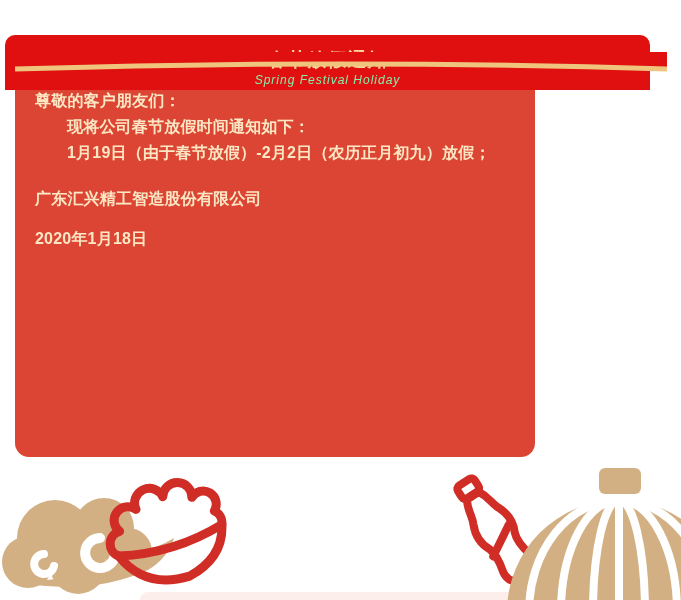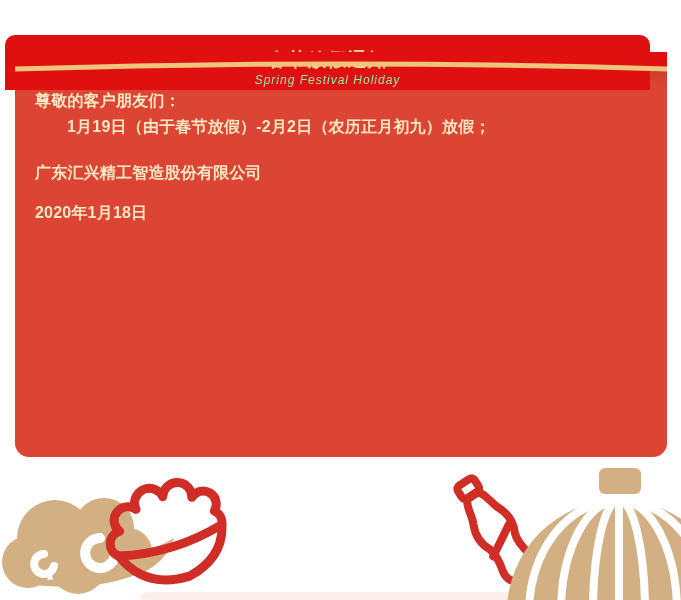--- a/index.html
+++ b/index.html
@@ -1,21 +1,21 @@
 <!DOCTYPE html>
 <html><head>
 <meta charset="utf-8">
 <style>
   html,body{margin:0;padding:0;background:#ffffff;}
   body{width:681px;height:600px;overflow:hidden;position:relative;
        font-family:"Liberation Sans","DejaVu Sans",sans-serif;}
   .poster{position:absolute;inset:0;width:681px;height:600px;background:#ffffff;}
 
   
-  .card{position:absolute;left:15px;top:62px;width:652px;height:395px;
+  .card{position:absolute;left:15px;top:62px;width:520px;height:395px;
         background:linear-gradient(180deg,#bd3b29 0px,#dc4533 24px,#dc4533 100%);
         border-radius:8px 8px 14px 14px;box-sizing:border-box;
         padding:26px 14px 0 20px;}
   .card .text{color:#fbe7c4;font-size:16px;line-height:26px;font-weight:700;
               letter-spacing:.2px;}
   .card p{margin:0;}
   .indent{text-indent:2em;}
   .gap-top{margin-top:26px !important;}
   .signature{margin-top:20px;padding-right:16px;}
   .signature .date{margin-top:14px;padding-right:8px;}
@@ -43,20 +43,21 @@
 </head>
 <body>
 
 <div class="poster">
 
   <div class="next-strip"></div>
 
   <div class="card">
     <div class="text">
       <p>尊敬的客户朋友们：</p>
+      <p class="indent">现将公司春节放假时间通知如下：</p>
       <p class="indent">1月19日（由于春节放假）-2月2日（农历正月初九）放假；</p>
       <div class="signature">
         <p>广东汇兴精工智造股份有限公司</p>
         <p class="date">2020年1月18日</p>
       </div>
     </div>
   </div>
 
   <div class="header">
     <div class="title-row">

